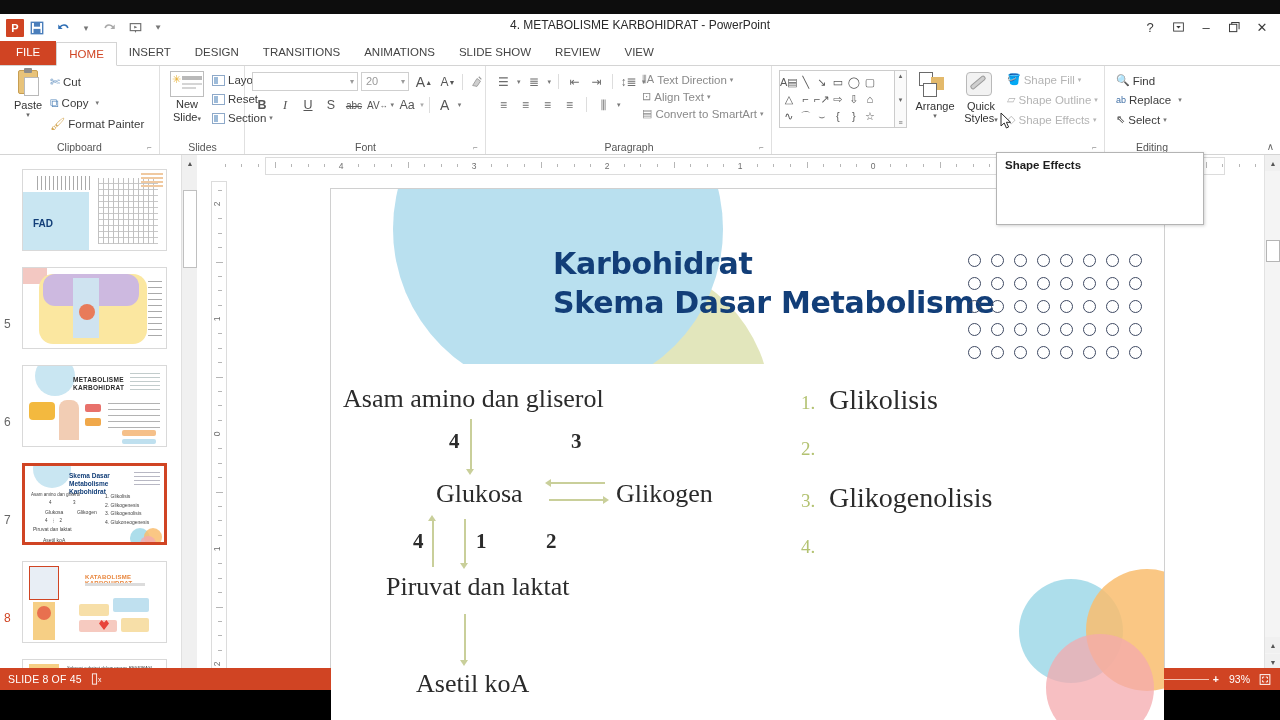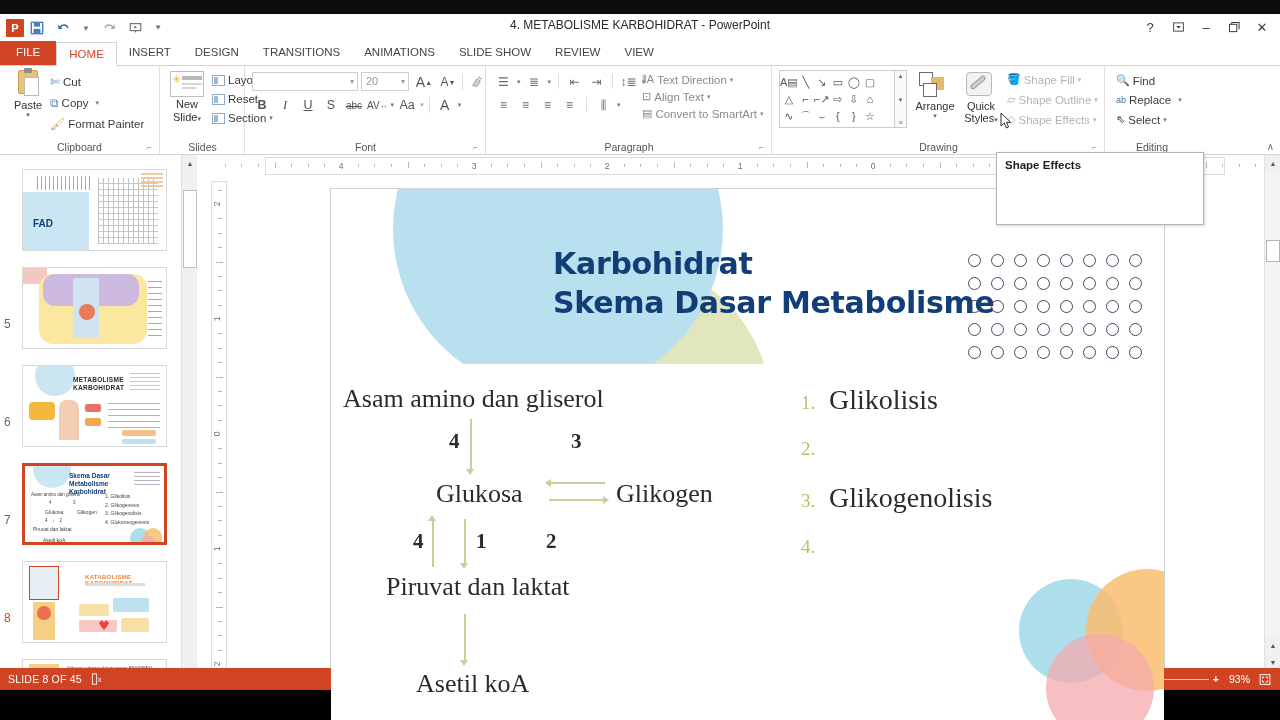--- a/index.html
+++ b/index.html
@@ -445,21 +445,20 @@
           <span style="font-size:11px">▱</span>
           <span>Shape Outline</span>
           <span style="font-size:7px">▾</span>
         </div>
         <div class="btnrow dis">
           <span style="font-size:11px">◇</span>
           <span>Shape Effects</span>
           <span style="font-size:7px">▾</span>
         </div>
       </div>
-      <div class="glabel">Drawing</div>
       <div class="dlg">⌐</div>
     </div>
 
     <div class="grp" id="g-editing">
       <div class="editbtns">
         <div class="btnrow">
           <span style="font-size:11px;color:#3f6fa5">🔍</span>
           <span>Find</span>
         </div>
         <div class="btnrow">

